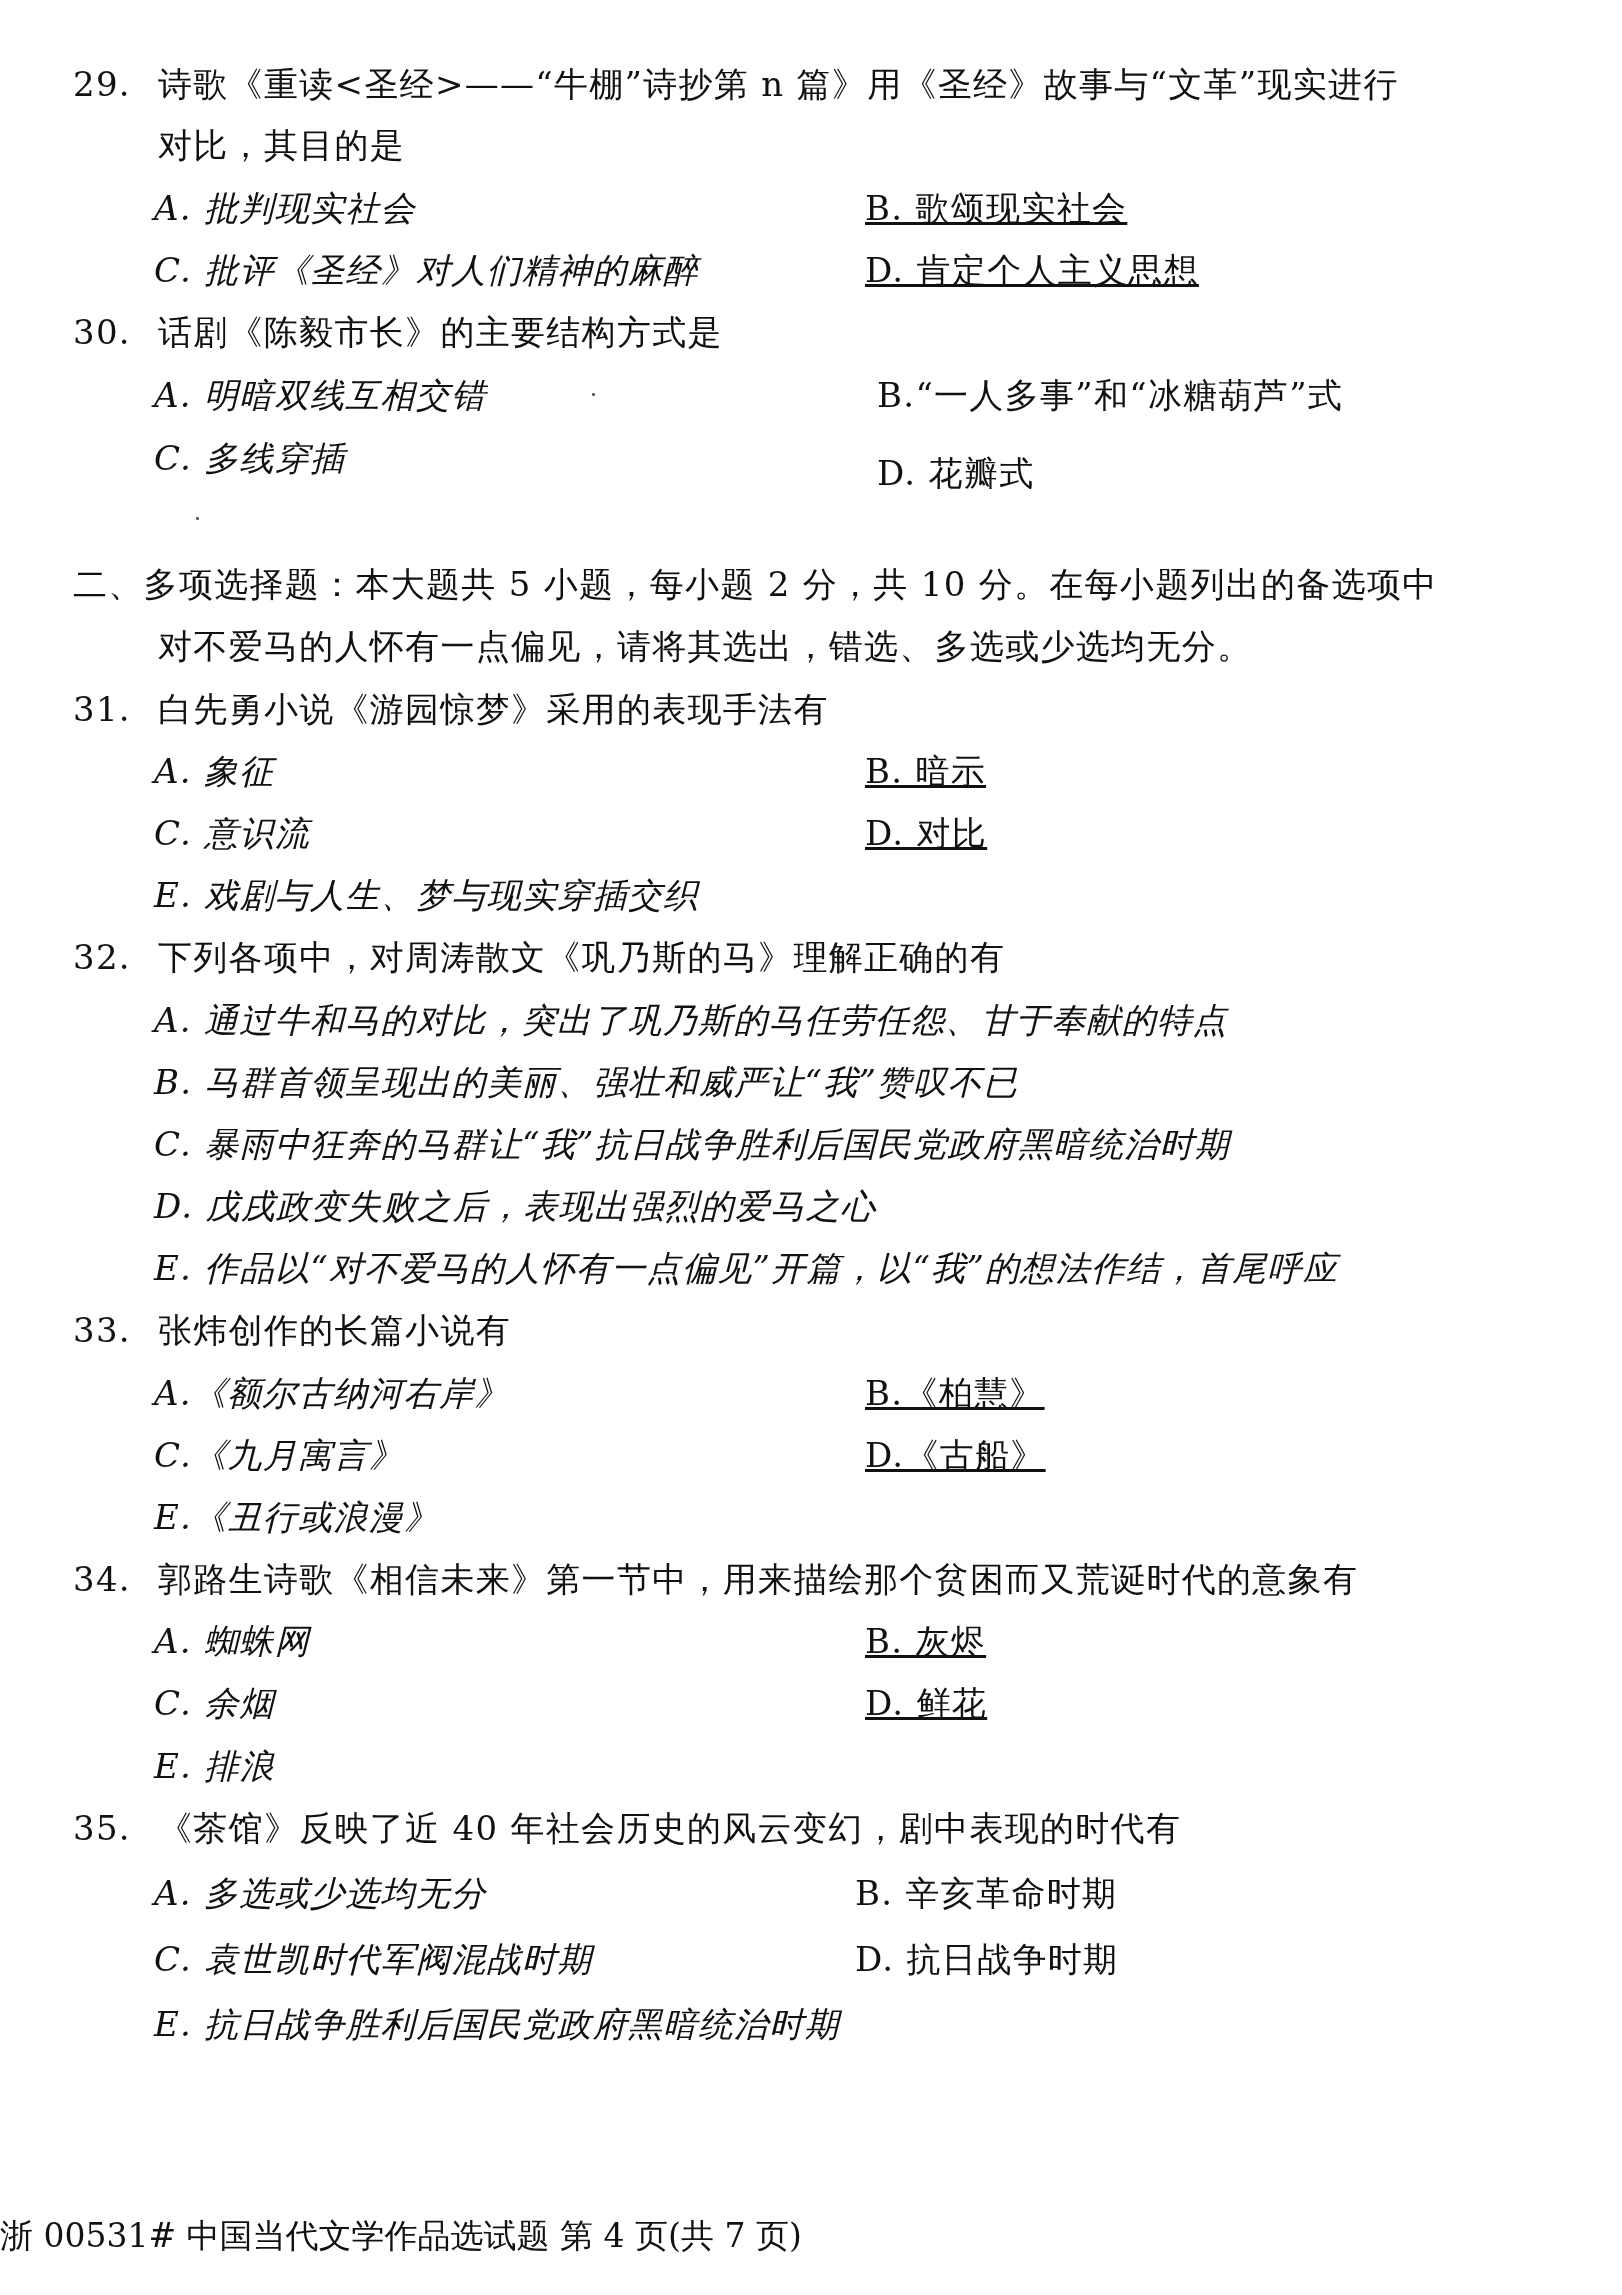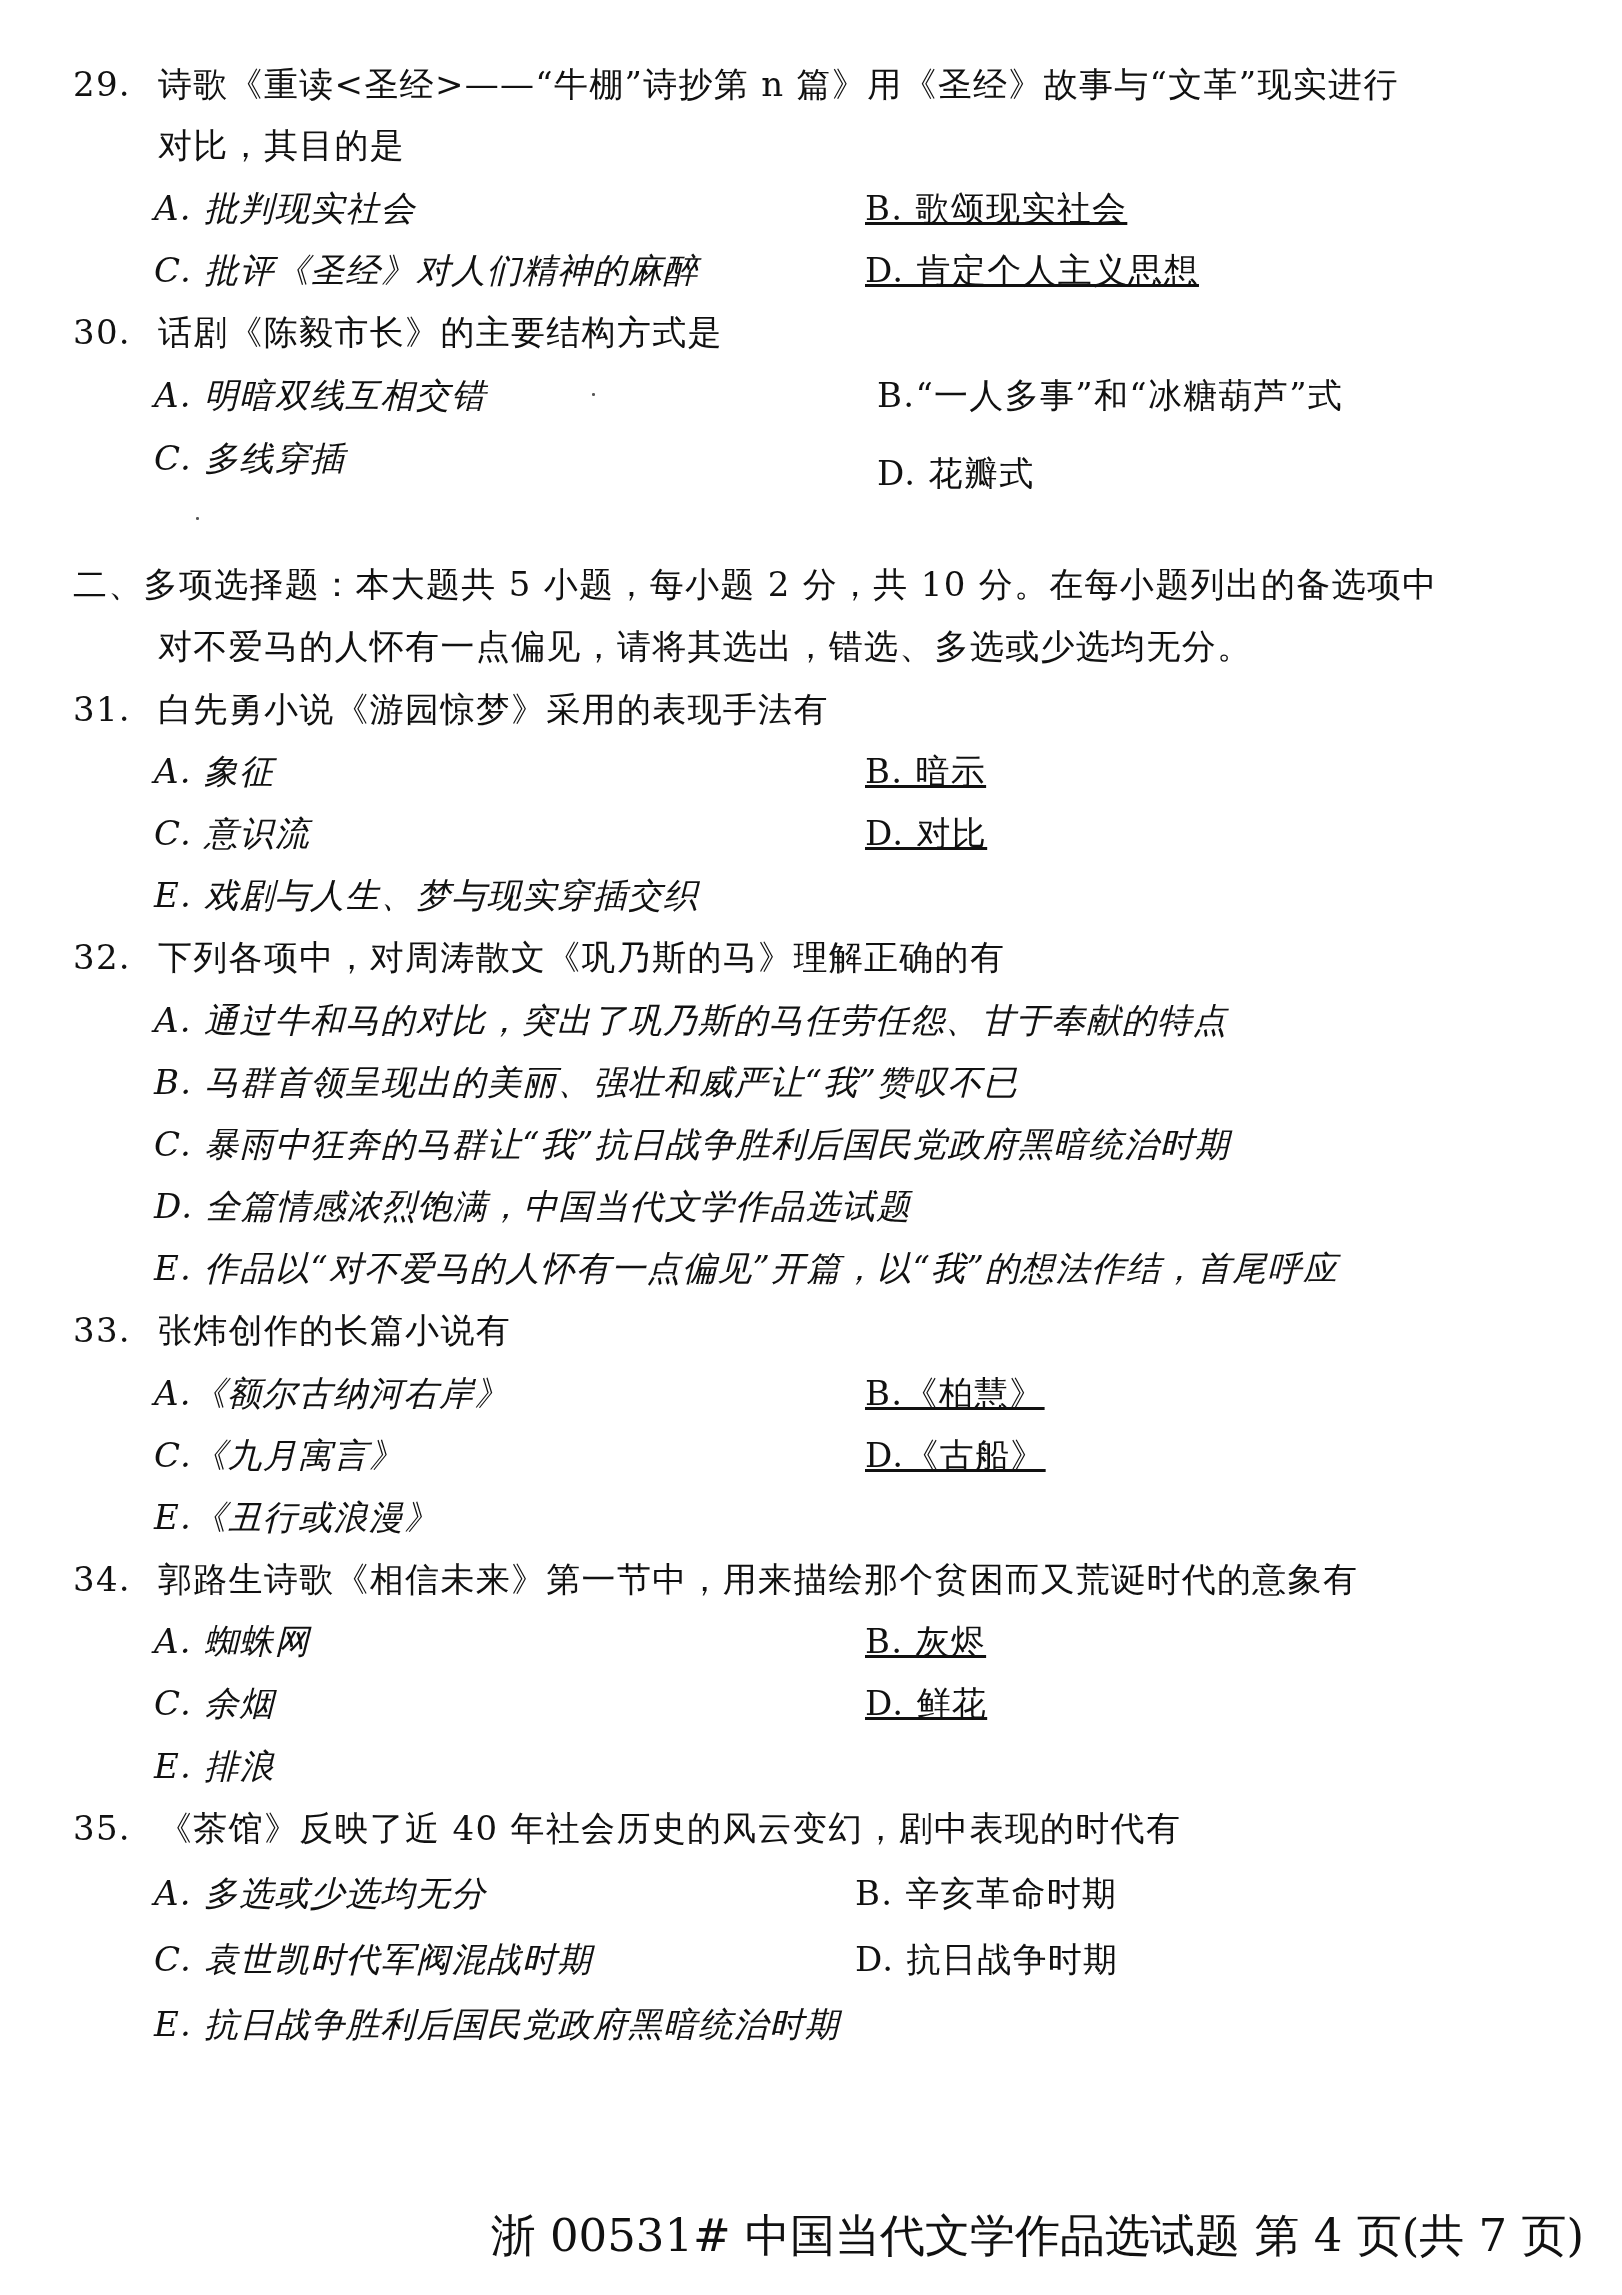--- a/index.html
+++ b/index.html
@@ -5,21 +5,21 @@
   html, body { margin:0; padding:0; background:#ffffff; }
   body { width:1623px; height:2295px; position:relative; overflow:hidden;
          font-family:"DejaVu Serif","Liberation Serif",serif; color:#111; }
   .line { position:absolute; font-size:34px; line-height:42px; white-space:nowrap; letter-spacing:1.3px; }
   .num { left:73px; }
   .stem { left:158px; }
   .optA { left:154px;font-style:italic; }
   .optB { left:865px;text-decoration:underline; }
   .optB2 { left:877px; }
   .sec { left:73px; }
-  .footer { position:absolute; left:0; width:1584px; top:2215px; text-align:right; font-size:45px; line-height:42px; white-space:nowrap; }
+  .footer { position:absolute; left:0; width:1584px; top:2215px; text-align:left; font-size:33px; line-height:42px; white-space:nowrap; }
   .dot { position:absolute; width:2.6px; height:2.6px; background:#555; border-radius:1.3px; }
 </style>
 </head>
 <body>
 
 <div class="line num" style="top:63px">29.</div>
 <div class="line stem" style="top:63px">诗歌《重读&lt;圣经&gt;——“牛棚”诗抄第 n 篇》用《圣经》故事与“文革”现实进行</div>
 <div class="line stem" style="top:124px">对比，其目的是</div>
 <div class="line optA" style="top:187px">A. 批判现实社会</div>
 <div class="line optB" style="top:187px">B. 歌颂现实社会</div>
@@ -44,21 +44,21 @@
 <div class="line optB" style="top:750px">B. 暗示</div>
 <div class="line optA" style="top:812px">C. 意识流</div>
 <div class="line optB" style="top:812px">D. 对比</div>
 <div class="line optA" style="top:874px">E. 戏剧与人生、梦与现实穿插交织</div>
 
 <div class="line num" style="top:936px">32.</div>
 <div class="line stem" style="top:936px">下列各项中，对周涛散文《巩乃斯的马》理解正确的有</div>
 <div class="line optA" style="top:999px">A. 通过牛和马的对比，突出了巩乃斯的马任劳任怨、甘于奉献的特点</div>
 <div class="line optA" style="top:1061px">B. 马群首领呈现出的美丽、强壮和威严让“我”赞叹不已</div>
 <div class="line optA" style="top:1123px">C. 暴雨中狂奔的马群让“我”抗日战争胜利后国民党政府黑暗统治时期</div>
-<div class="line optA" style="top:1185px">D. 全篇情感浓烈饱满，中国当代文学作品选试题</div>
+<div class="line optA" style="top:1185px">D. 戊戌政变失败之后，表现出强烈的爱马之心</div>
 <div class="line optA" style="top:1247px">E. 作品以“对不爱马的人怀有一点偏见”开篇，以“我”的想法作结，首尾呼应</div>
 
 <div class="line num" style="top:1309px">33.</div>
 <div class="line stem" style="top:1309px">张炜创作的长篇小说有</div>
 <div class="line optA" style="top:1372px">A.《额尔古纳河右岸》</div>
 <div class="line optB" style="top:1372px">B.《柏慧》</div>
 <div class="line optA" style="top:1434px">C.《九月寓言》</div>
 <div class="line optB" style="top:1434px">D.《古船》</div>
 <div class="line optA" style="top:1496px">E.《丑行或浪漫》</div>
 

